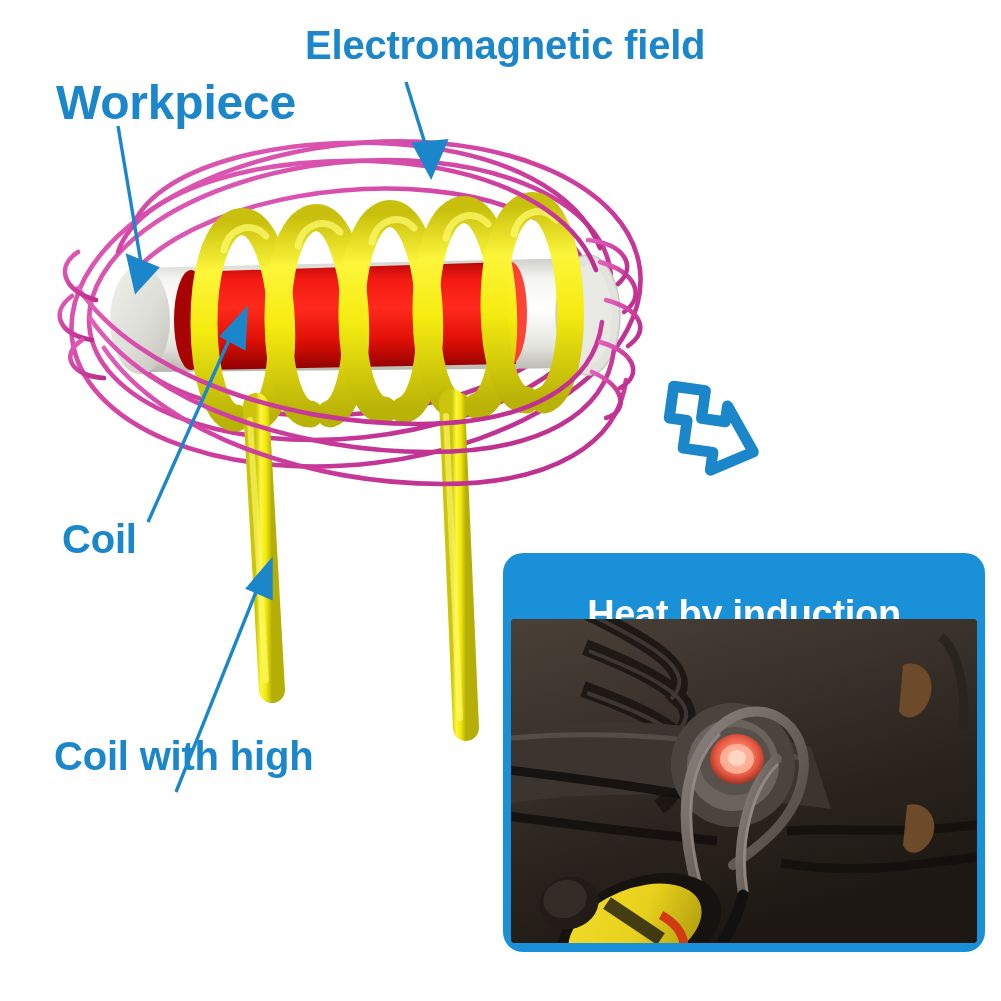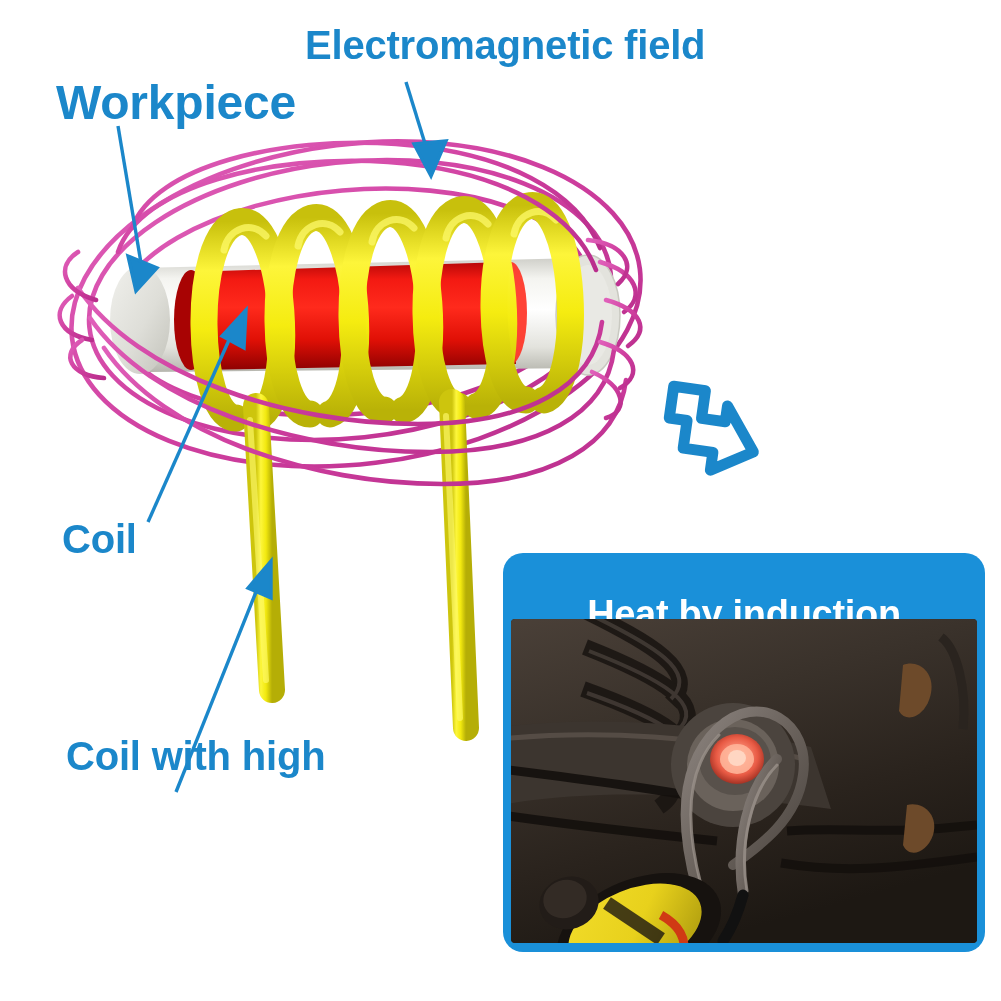--- a/index.html
+++ b/index.html
@@ -30,21 +30,21 @@
     color: #1b87ca;
     font-family: "Liberation Sans", sans-serif;
     font-weight: 700;
     line-height: 1.06;
     white-space: pre;
     letter-spacing: -0.2px;
   }
   #label-workpiece { left: 56px;  top: 78px;  font-size: 48px; }
   #label-emfield   { left: 305px; top: 24px;  font-size: 40px; }
   #label-heat      { left: 62px;  top: 518px; font-size: 40px; }
-  #label-coil      { left: 54px;  top: 735px; font-size: 40px; margin-left: 12px; }
+  #label-coil      { left: 54px;  top: 735px; font-size: 40px; }
 
   
   #inset-panel {
     position: absolute;
     left: 503px;
     top: 553px;
     width: 482px;
     height: 399px;
     background: #1a90d9;
     border-radius: 20px;

